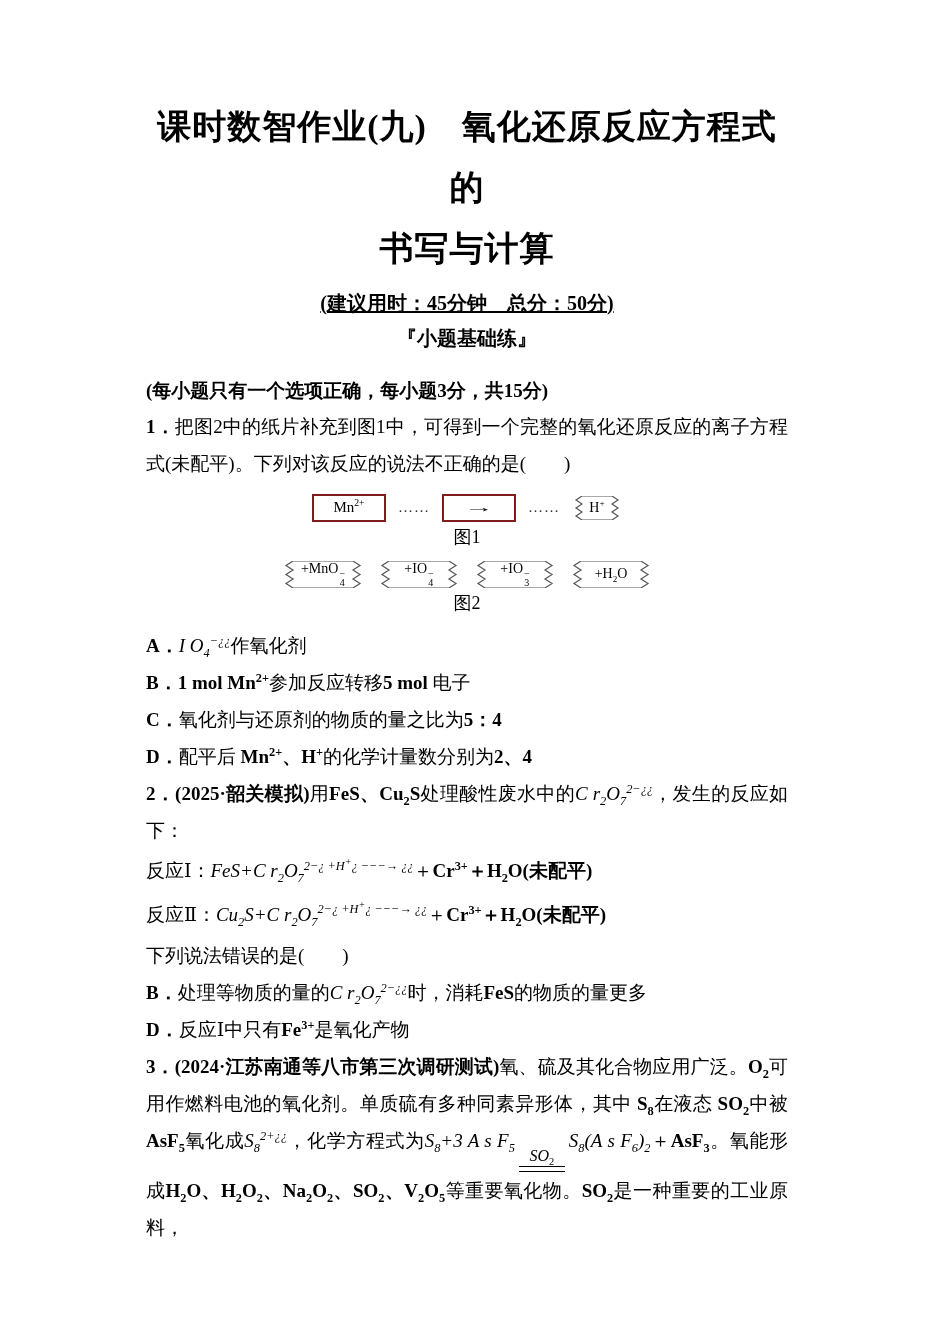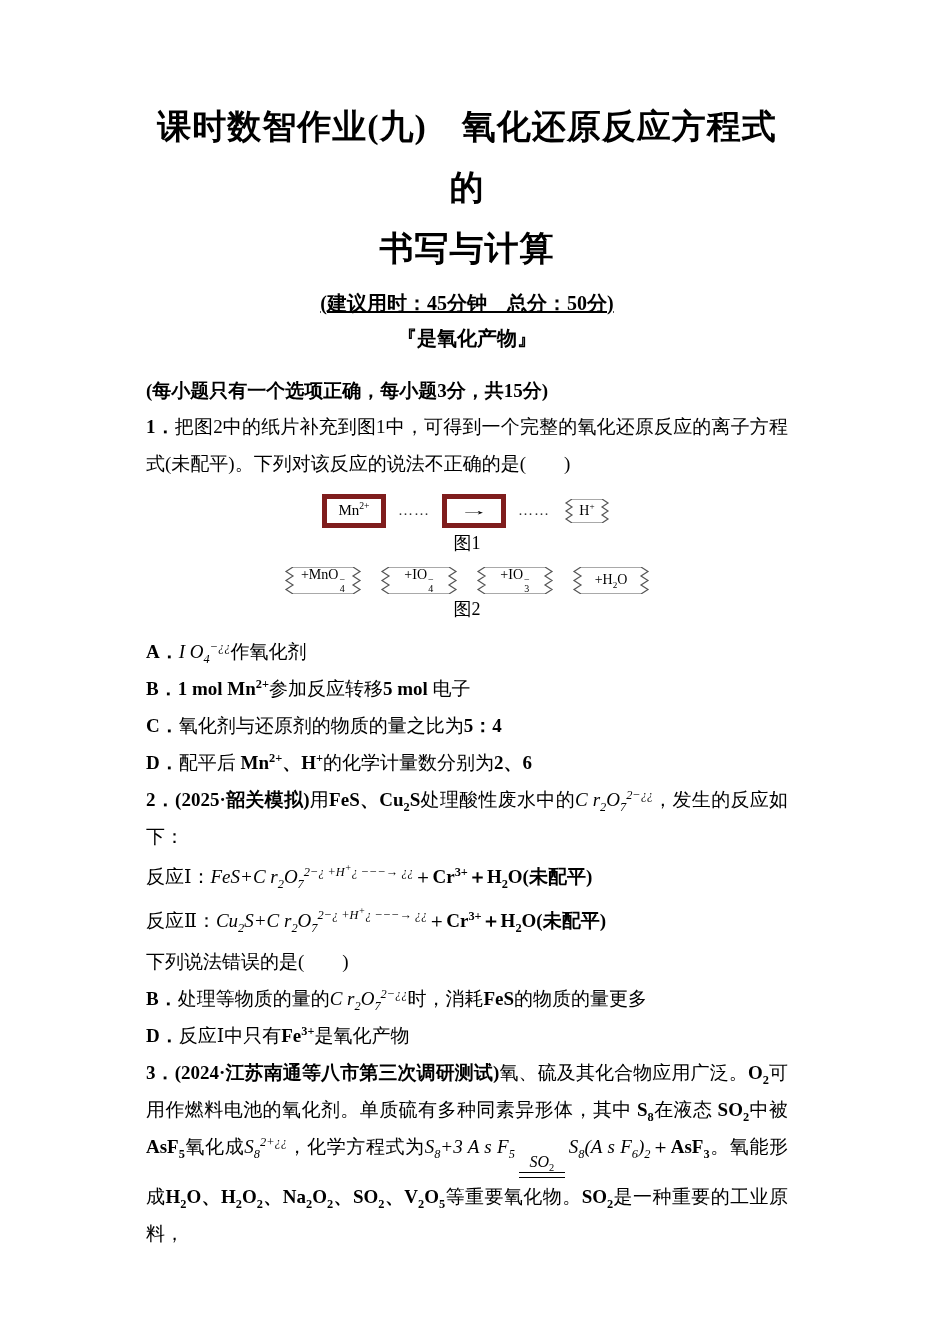--- a/index.html
+++ b/index.html
@@ -15,21 +15,21 @@
   .para{margin:0;font-size:19px;line-height:1.95;text-align:justify;}
   .rx{line-height:2.3;text-align:left;}
   sub,sup{font-size:0.65em;line-height:0;}
   sup sup{font-size:0.8em;}
   .m{font-style:italic;}
   
   .figure{margin:12px 0 8px;}
   .figrow{display:flex;justify-content:center;align-items:center;gap:12px;}
   .figlabel{text-align:center;font-size:18px;margin:3px 0 12px;}
   .box{display:inline-flex;align-items:center;justify-content:center;min-width:44px;height:24px;
-       border:5px solid #7f1d1d;font-size:15px;padding:0 5px;background:#fff;}
+       border:2px solid #7f1d1d;font-size:15px;padding:0 13px;background:#fff;}
   .arrow-glyph{display:inline-block;transform:scaleX(2.1);font-size:14px;}
   .dots{font-size:15px;letter-spacing:1px;color:#333;}
   .slip{position:relative;display:inline-flex;align-items:center;justify-content:center;}
   .slip svg{position:absolute;left:0;top:0;width:100%;height:100%;}
   .slip-text{position:relative;z-index:1;font-size:14px;white-space:nowrap;}
   .slip-lg{width:84px;height:27px;}
   .slip-sm{width:50px;height:24px;}
   .ss{display:inline-flex;flex-direction:column;align-items:center;line-height:0.95;
       font-size:10px;vertical-align:-0.4em;margin-left:1px;}
   .ss span{display:block;}
@@ -44,21 +44,21 @@
 
 <div class="page">
   <div class="content">
 
     <div class="title">
       <div>课时数智作业(九)　氧化还原反应方程式的</div>
       <div>书写与计算</div>
     </div>
 
     <div class="meta">(建议用时：45分钟　总分：50分)</div>
-    <div class="section">『是氧化产物』</div>
+    <div class="section">『小题基础练』</div>
     <div class="note">(每小题只有一个选项正确，每小题3分，共15分)</div>
 
     <p class="para"><b>1．</b>把图2中的纸片补充到图1中，可得到一个完整的氧化还原反应的离子方程式(未配平)。下列对该反应的说法不正确的是(　　)</p>
 
     <div class="figure">
       <div class="figrow">
         <span class="box">
             <span>Mn<sup>2+</sup></span>
           </span>
         <span class="dots">……</span>
@@ -109,21 +109,21 @@
           </svg>
           <span class="slip-text">+H<sub>2</sub>O</span>
         </span>
       </div>
       <div class="figlabel">图2</div>
     </div>
 
     <p class="para"><b>A．</b><i class="m">I O<sub>4</sub><sup>−¿¿</sup></i>作氧化剂</p>
     <p class="para"><b>B．1 mol Mn<sup>2+</sup></b>参加反应转移<b>5 mol</b> 电子</p>
     <p class="para"><b>C．</b>氧化剂与还原剂的物质的量之比为<b>5：4</b></p>
-    <p class="para"><b>D．</b>配平后 <b>Mn<sup>2+</sup>、H<sup>+</sup></b>的化学计量数分别为<b>2、6</b></p>
+    <p class="para"><b>D．</b>配平后 <b>Mn<sup>2+</sup>、H<sup>+</sup></b>的化学计量数分别为<b>2、4</b></p>
 
     <p class="para"><b>2．(2025·韶关模拟)</b>用<b>FeS、Cu<sub>2</sub>S</b>处理酸性废水中的<i class="m">C r<sub>2</sub>O<sub>7</sub><sup>2−¿¿</sup></i>，发生的反应如下：</p>
     <p class="para rx">反应Ⅰ：<i class="m">FeS+C r<sub>2</sub>O<sub>7</sub><sup>2−¿ +H<sup>+</sup>¿ −−−→ ¿¿</sup></i>＋<b>Cr<sup>3+</sup>＋H<sub>2</sub>O(未配平)</b></p>
     <p class="para rx">反应Ⅱ：<i class="m">Cu<sub>2</sub>S+C r<sub>2</sub>O<sub>7</sub><sup>2−¿ +H<sup>+</sup>¿ −−−→ ¿¿</sup></i>＋<b>Cr<sup>3+</sup>＋H<sub>2</sub>O(未配平)</b></p>
     <p class="para">下列说法错误的是(　　)</p>
 
     <p class="para"><b>B．</b>处理等物质的量的<i class="m">C r<sub>2</sub>O<sub>7</sub><sup>2−¿¿</sup></i>时，消耗<b>FeS</b>的物质的量更多</p>
     <p class="para"><b>D．</b>反应Ⅰ中只有<b>Fe<sup>3+</sup></b>是氧化产物</p>
 
     <p class="para"><b>3．(2024·江苏南通等八市第三次调研测试)</b>氧、硫及其化合物应用广泛。<b>O<sub>2</sub></b>可用作燃料电池的氧化剂。单质硫有多种同素异形体，其中 <b>S<sub>8</sub></b>在液态 <b>SO<sub>2</sub></b>中被 <b>AsF<sub>5</sub></b>氧化成<i class="m">S<sub>8</sub><sup>2+¿¿</sup></i>，化学方程式为<i class="m">S<sub>8</sub>+3 A s F<sub>5</sub></i><span class="eqc">

